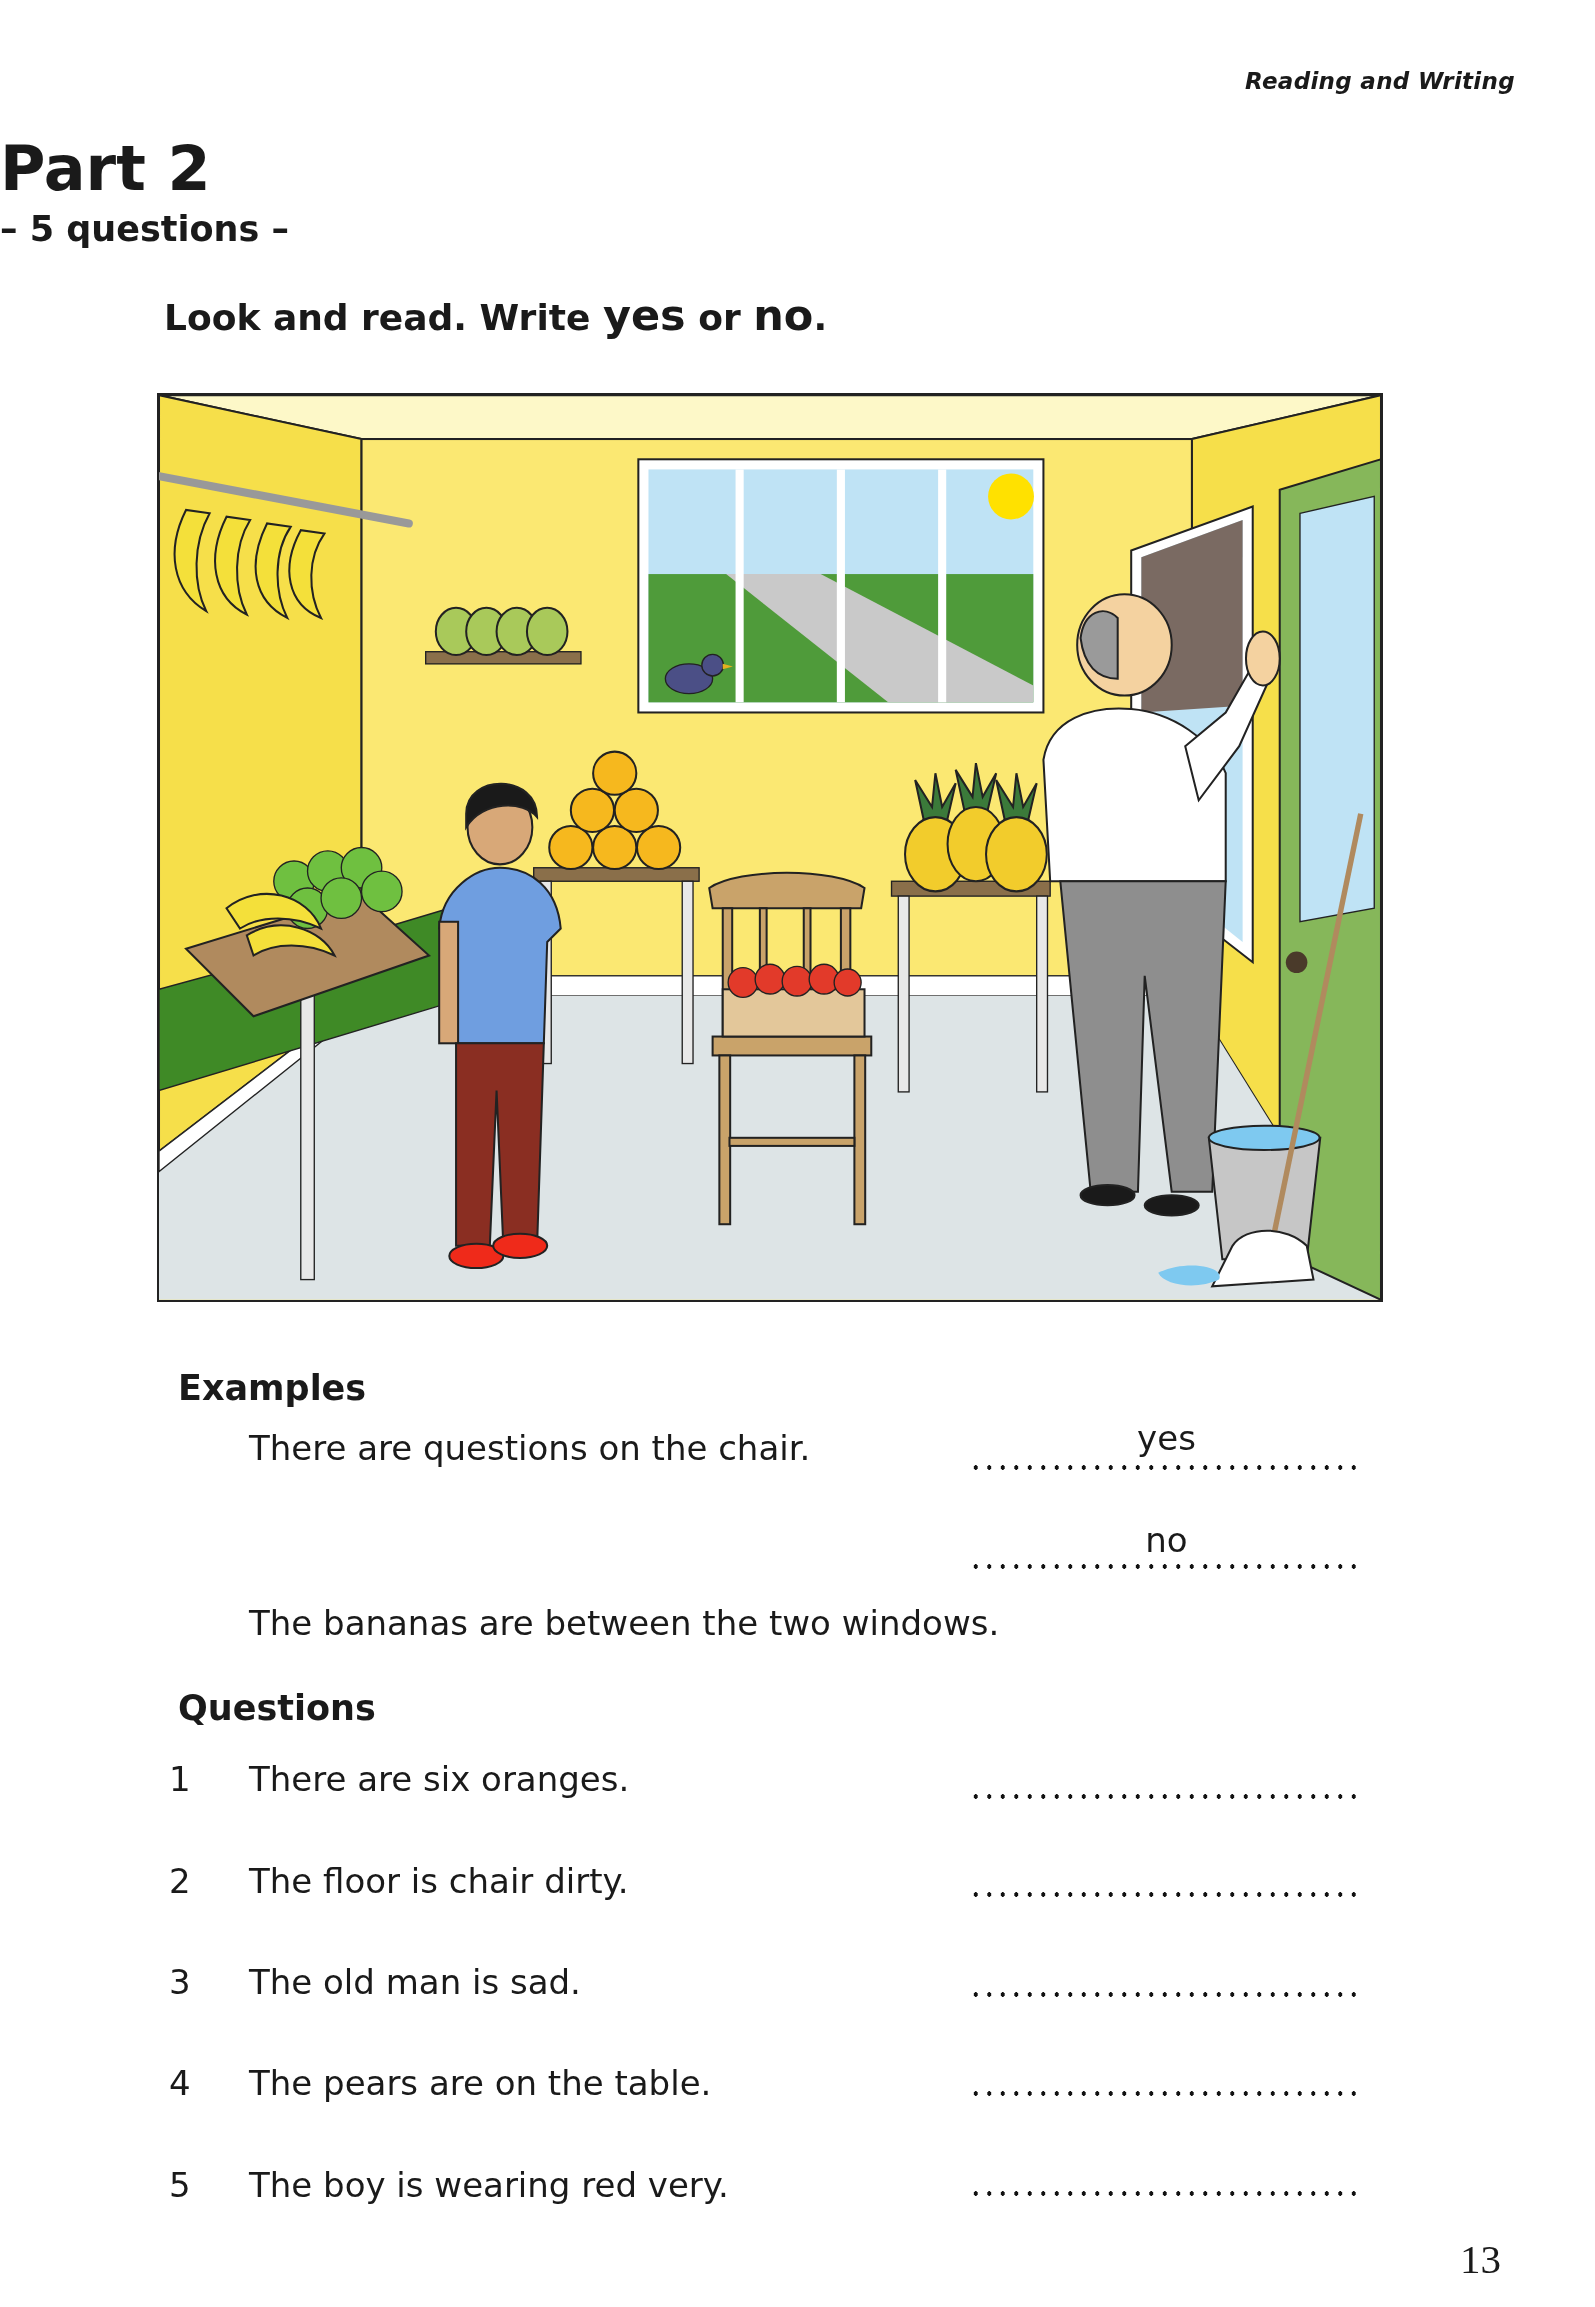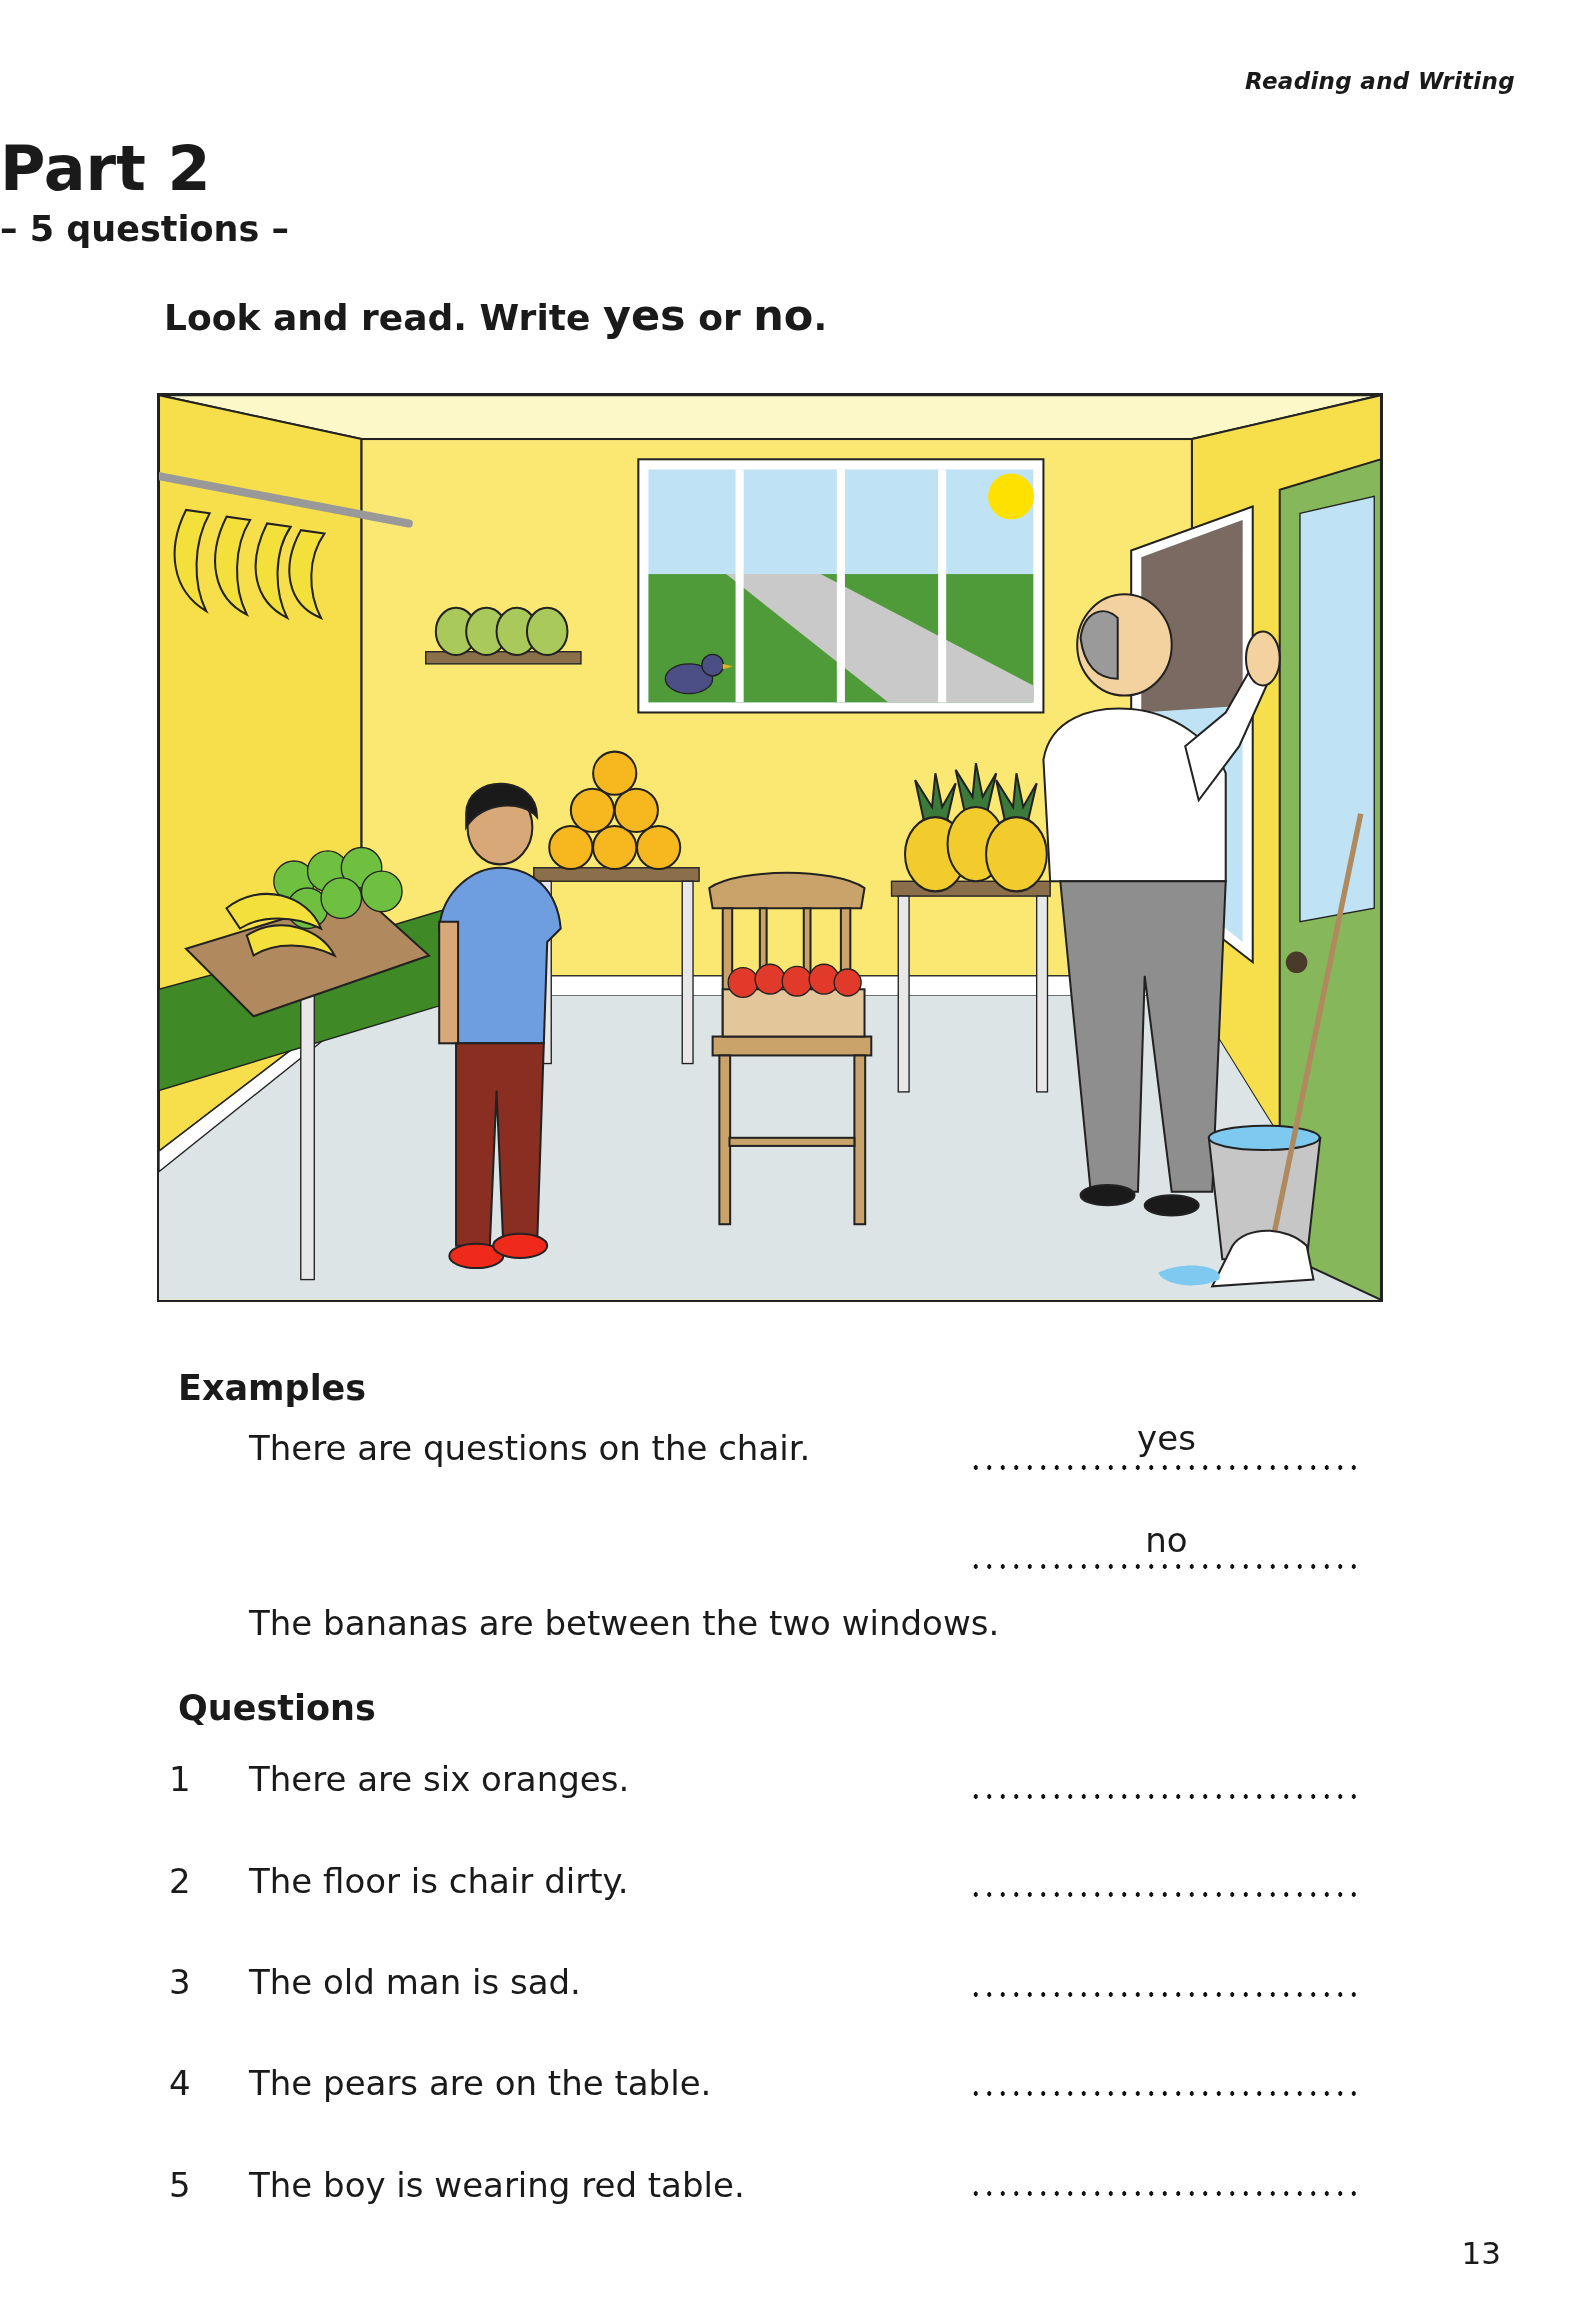--- a/index.html
+++ b/index.html
@@ -11,21 +11,21 @@
   .instruction { position:absolute; left:164px; top:290px; font-size:36px; font-weight:bold; }
   .instruction .big { font-size:43px; }
   .scene { position:absolute; left:157px; top:393px; width:1222px; height:905px; border:2.7px solid #222; overflow:hidden; background:#fbe872; }
   .heading { position:absolute; left:178px; font-size:35px; font-weight:bold; }
   .sentence { position:absolute; left:249px; font-size:34px; }
   .qnum { position:absolute; left:169px; font-size:34px; }
   .dots { position:absolute; left:969px; width:395px; height:6.8px;
           background-image: radial-gradient(circle, #111 2px, transparent 2.4px);
           background-size: 13.5px 6.8px; background-repeat: repeat-x; }
   .answer { position:absolute; left:969px; width:395px; text-align:center; font-size:34px; font-family:"DejaVu Sans", sans-serif; font-weight:normal; }
-  .page-num { position:absolute; right:95px; top:2235px; font-size:31px; }
+  .page-num { position:absolute; right:95px; top:2235px; font-size:41px;font-family:Liberation Serif, serif; }
 </style>
 </head>
 <body>
 
 <div class="section-label">Reading and Writing</div>
 <div class="part-title">Part 2</div>
 <div class="part-sub">– 5 questions –</div>
 
 <div class="instruction">
   <span>Look and read. Write </span><span class="big">yes</span><span> or </span><span class="big">no</span><span>.</span>
@@ -216,19 +216,19 @@
 
 <div>
   <div class="qnum" style="top:2063px;">4</div>
   <div class="sentence" style="top:2063px;">The pears are on the table.</div>
   <div class="answer" style="top:2056px;"></div>
   <div class="dots" style="top:2090px;"></div>
 </div>
 
 <div>
   <div class="qnum" style="top:2165px;">5</div>
-  <div class="sentence" style="top:2165px;">The boy is wearing red table.</div>
+  <div class="sentence" style="top:2165px;">The boy is wearing red very.</div>
   <div class="answer" style="top:2158px;"></div>
   <div class="dots" style="top:2190px;"></div>
 </div>
 
 <div class="page-num">13</div>
 
 
 </body></html>

